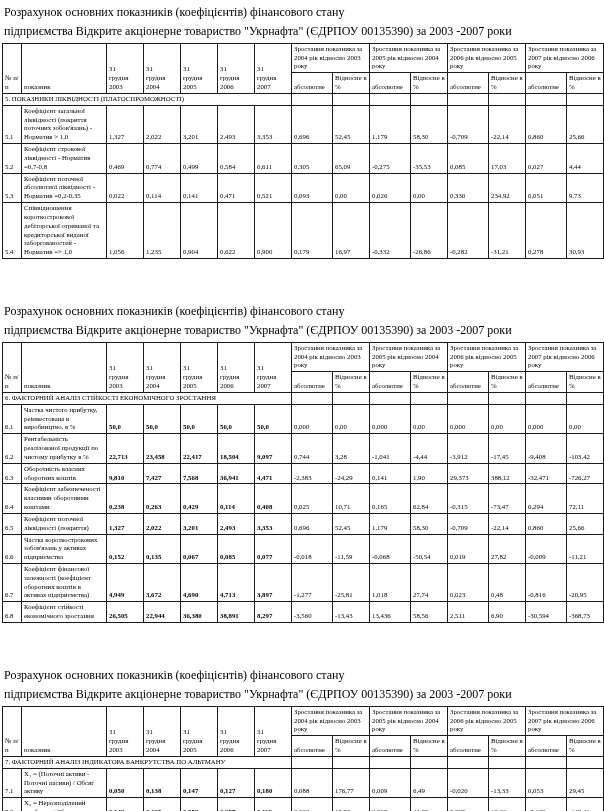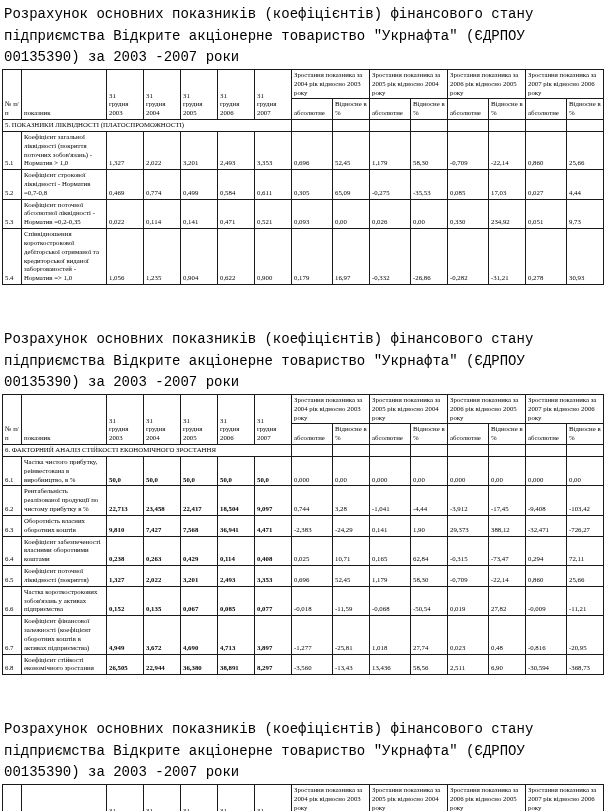--- a/index.html
+++ b/index.html
@@ -3,21 +3,21 @@
 <meta charset="utf-8">
 <style>
   html,body{margin:0;padding:0;background:#ffffff;}
   .doc{
     width:604px;min-height:811px;box-sizing:border-box;
     background:#ffffff;padding:3px 1px 8px 2px;
     font-family:"Liberation Serif","DejaVu Serif",serif;color:#000;
   }
   .block{margin:0;}
   .block + .block{margin-top:44px;}
-  .title-line{margin:1px 16px 2px 2px;font-size:14px;line-height:1.45;font-family:Liberation Mono, monospace;}
+  .title-line{margin:1px 16px 2px 2px;font-size:12px;line-height:1.45;}
   table.report{border-collapse:collapse;table-layout:fixed;width:601px;margin-top:2px;}
   table.report th,table.report td{
     border:1px solid #1a1a1a;padding:1px 2px;box-sizing:border-box;
     font-size:6.8px;line-height:1.3;font-weight:normal;text-align:left;
     vertical-align:bottom;overflow:hidden;word-wrap:break-word;
   }
   th.num-h,th.ind-h{vertical-align:middle;}
   th.year-h{
     text-align:center;vertical-align:middle;white-space:pre-line;line-height:1.9;
   }

